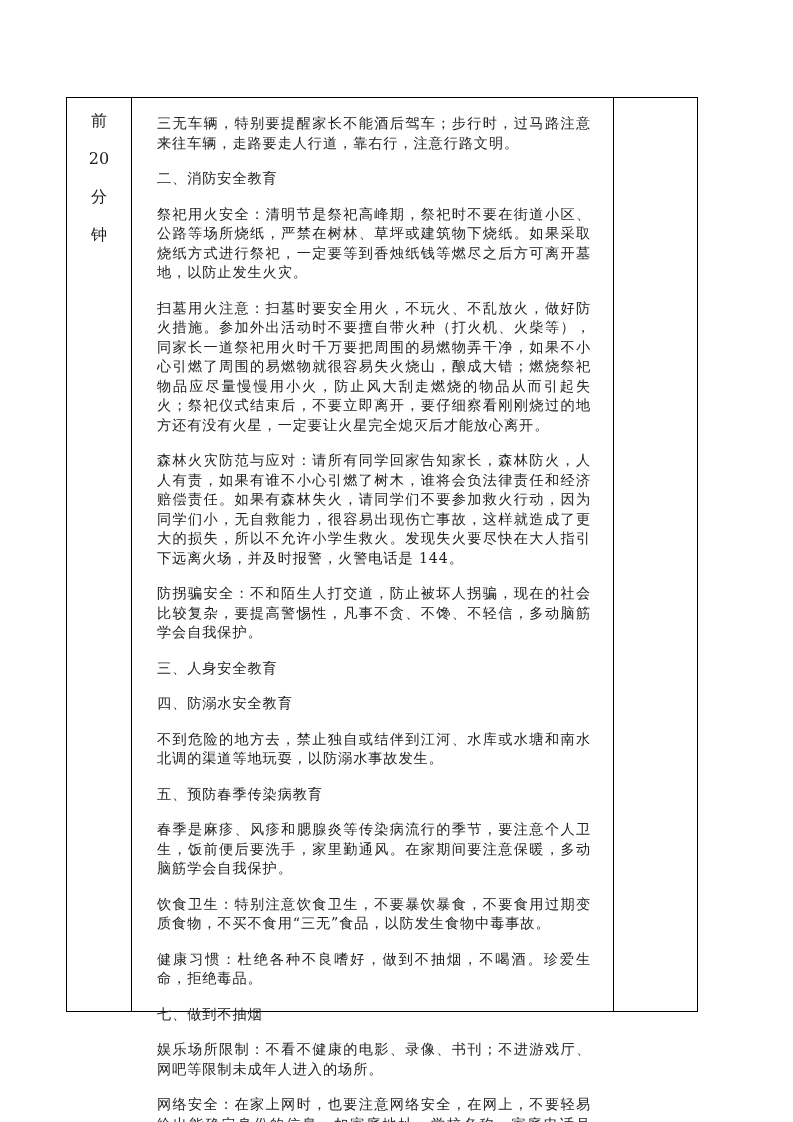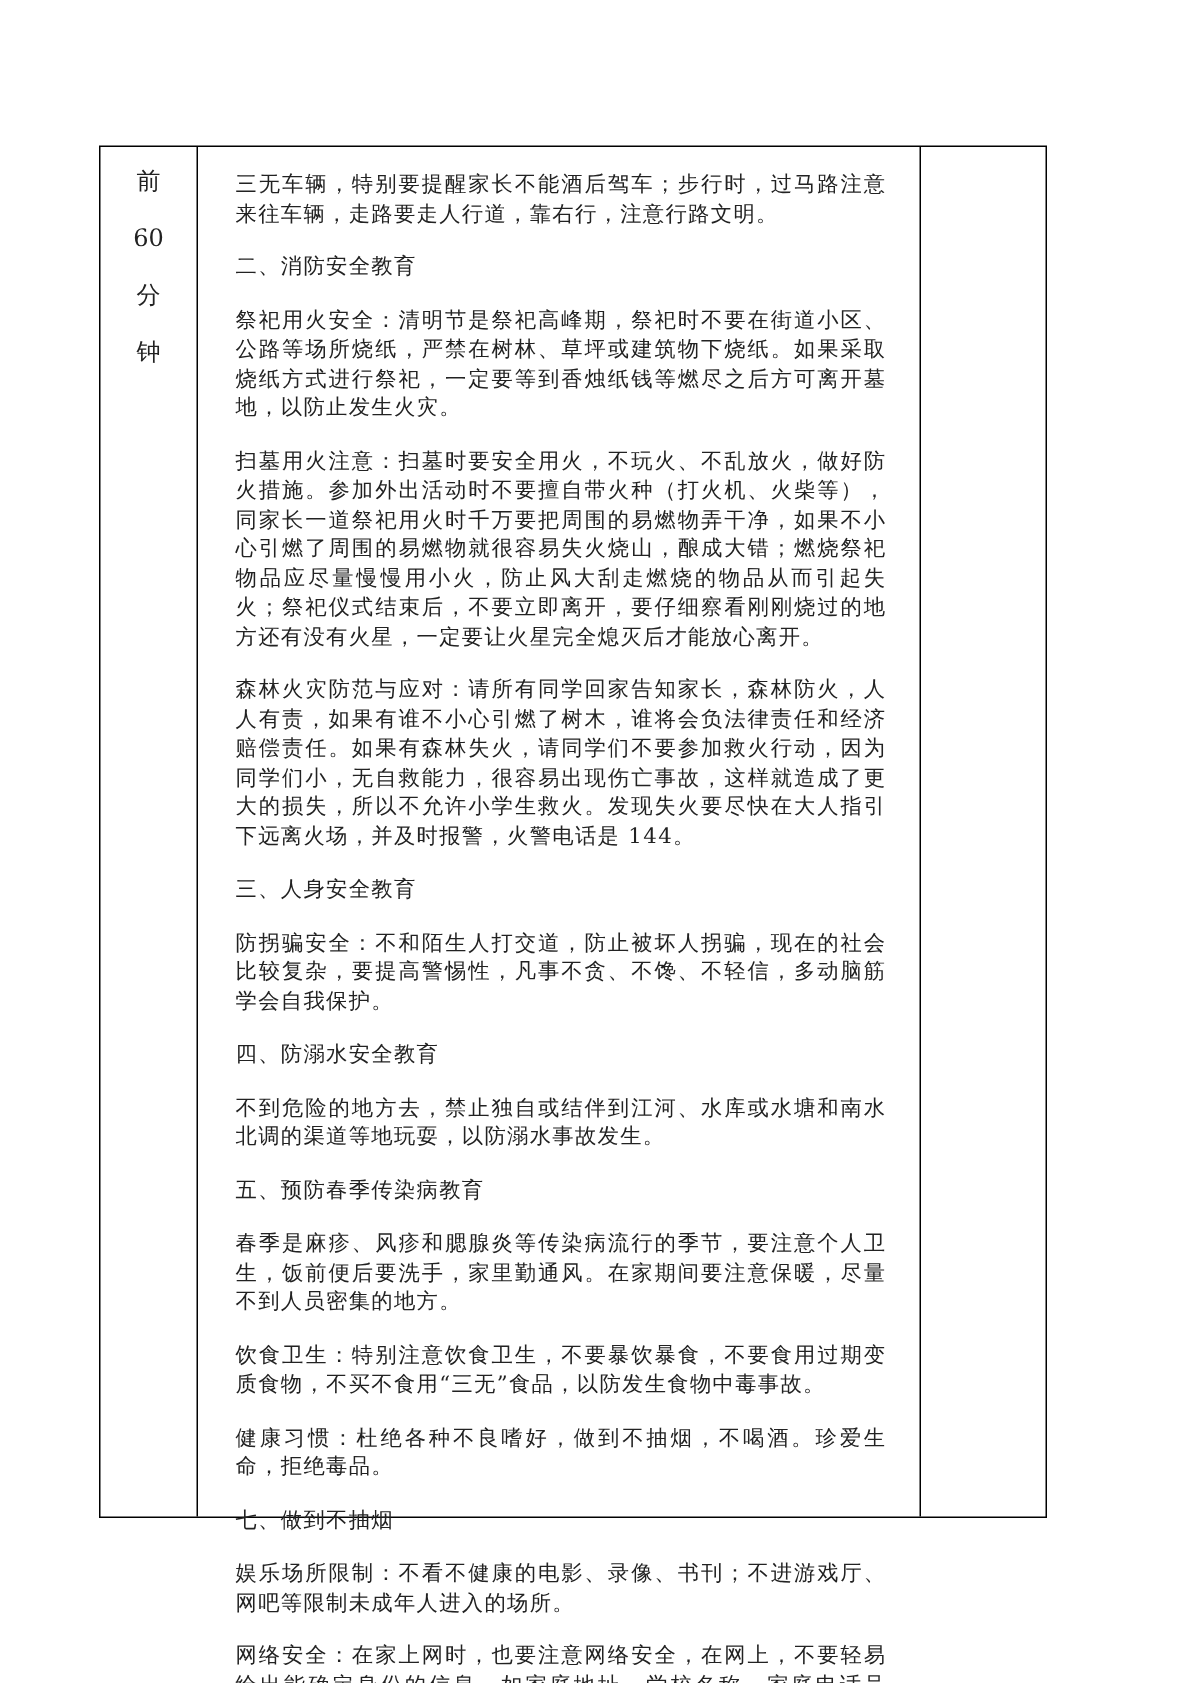--- a/index.html
+++ b/index.html
@@ -14,36 +14,36 @@
                    padding:0px 6px 0 9px; font-size:14.2px; line-height:19.5px; letter-spacing:0.9px; }
     .col-content p { margin:16px; text-align:justify; }
     .col-note { flex:1; }
   </style>
 </head>
 <body>
 
 <div class="page-table">
   <div class="col-time">
     <span>前</span>
-    <span>60</span>
+    <span>20</span>
     <span>分</span>
     <span>钟</span>
   </div>
   <div class="col-content">
     <p>三无车辆，特别要提醒家长不能酒后驾车；步行时，过马路注意来往车辆，走路要走人行道，靠右行，注意行路文明。</p>
     <p>二、消防安全教育</p>
     <p>祭祀用火安全：清明节是祭祀高峰期，祭祀时不要在街道小区、公路等场所烧纸，严禁在树林、草坪或建筑物下烧纸。如果采取烧纸方式进行祭祀，一定要等到香烛纸钱等燃尽之后方可离开墓地，以防止发生火灾。</p>
     <p>扫墓用火注意：扫墓时要安全用火，不玩火、不乱放火，做好防火措施。参加外出活动时不要擅自带火种（打火机、火柴等），同家长一道祭祀用火时千万要把周围的易燃物弄干净，如果不小心引燃了周围的易燃物就很容易失火烧山，酿成大错；燃烧祭祀物品应尽量慢慢用小火，防止风大刮走燃烧的物品从而引起失火；祭祀仪式结束后，不要立即离开，要仔细察看刚刚烧过的地方还有没有火星，一定要让火星完全熄灭后才能放心离开。</p>
     <p>森林火灾防范与应对：请所有同学回家告知家长，森林防火，人人有责，如果有谁不小心引燃了树木，谁将会负法律责任和经济赔偿责任。如果有森林失火，请同学们不要参加救火行动，因为同学们小，无自救能力，很容易出现伤亡事故，这样就造成了更大的损失，所以不允许小学生救火。发现失火要尽快在大人指引下远离火场，并及时报警，火警电话是 144。</p>
+    <p>防拐骗安全：不和陌生人打交道，防止被坏人拐骗，现在的社会比较复杂，要提高警惕性，凡事不贪、不馋、不轻信，多动脑筋学会自我保护。</p>
     <p>三、人身安全教育</p>
-    <p>防拐骗安全：不和陌生人打交道，防止被坏人拐骗，现在的社会比较复杂，要提高警惕性，凡事不贪、不馋、不轻信，多动脑筋学会自我保护。</p>
     <p>四、防溺水安全教育</p>
     <p>不到危险的地方去，禁止独自或结伴到江河、水库或水塘和南水北调的渠道等地玩耍，以防溺水事故发生。</p>
     <p>五、预防春季传染病教育</p>
-    <p>春季是麻疹、风疹和腮腺炎等传染病流行的季节，要注意个人卫生，饭前便后要洗手，家里勤通风。在家期间要注意保暖，尽量不到人员密集的地方。</p>
+    <p>春季是麻疹、风疹和腮腺炎等传染病流行的季节，要注意个人卫生，饭前便后要洗手，家里勤通风。在家期间要注意保暖，多动脑筋学会自我保护。</p>
     <p>饮食卫生：特别注意饮食卫生，不要暴饮暴食，不要食用过期变质食物，不买不食用“三无”食品，以防发生食物中毒事故。</p>
     <p>健康习惯：杜绝各种不良嗜好，做到不抽烟，不喝酒。珍爱生命，拒绝毒品。</p>
     <p>七、做到不抽烟</p>
     <p>娱乐场所限制：不看不健康的电影、录像、书刊；不进游戏厅、网吧等限制未成年人进入的场所。</p>
     <p>网络安全：在家上网时，也要注意网络安全，在网上，不要轻易给出能确定身份的信息，如家庭地址、学校名称、家庭电话号码、密码、父母身份、家庭经济状况等信息。</p>
   </div>
   <div class="col-note"></div>
 </div>
 
 </body></html>

